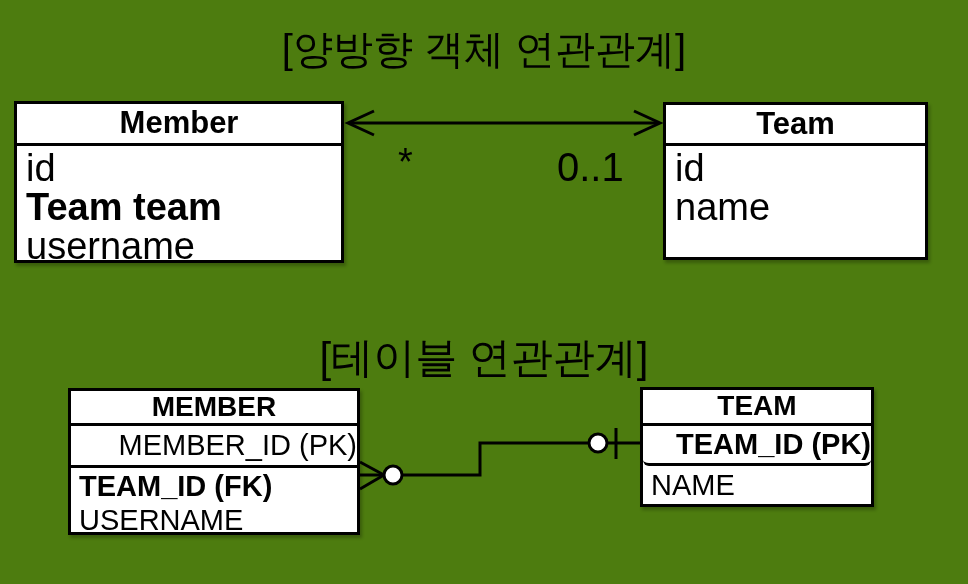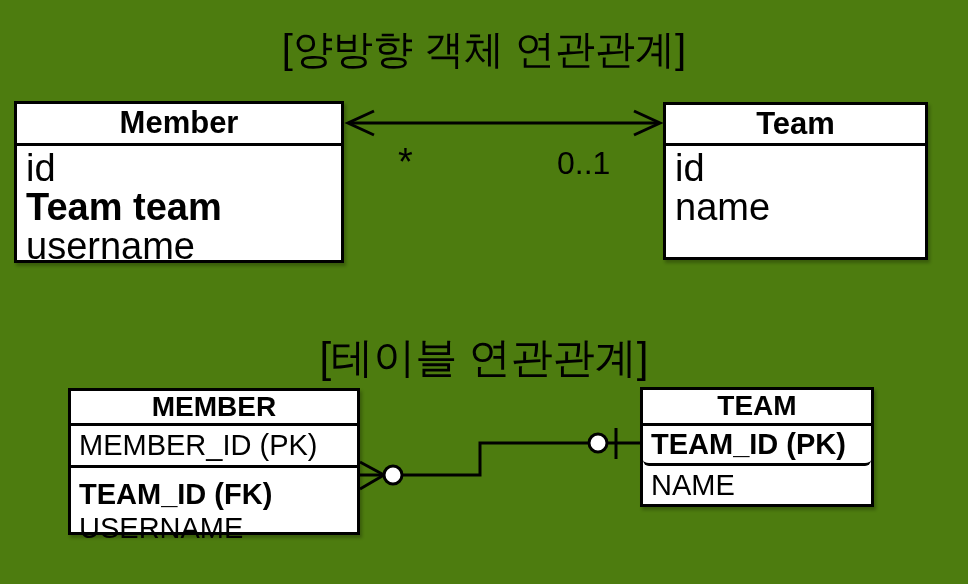--- a/index.html
+++ b/index.html
@@ -44,46 +44,46 @@
   .team-class   { left: 663px; top: 102px; width: 265px; height: 158px; }
   .team-class .uml-header { height: 41px; line-height: 37px; }
 
   
   .multiplicity {
     position: absolute;
     font-size: 38px;
     white-space: nowrap;
   }
   .mult-left  { left: 398px; top: 141px; }
-  .mult-right { left: 557px; top: 145px; font-size: 32px; }
+  .mult-right { left: 557px; top: 145px; font-size: 40px; }
 
   
   .er-table {
     position: absolute;
     background: #ffffff;
     border: 3px solid #000000;
     box-shadow: 2px 3px 3px rgba(0,0,0,0.25);
   }
   .er-header {
     border-bottom: 3px solid #000000;
     text-align: center;
     font-weight: 700;
     font-size: 28px;
   }
   .er-row {
     font-size: 29px;
     padding-left: 8px;
     white-space: nowrap;
   }
-  .er-row.ruled { border-bottom: 3px solid #000000; }
+  .er-row.ruled { border-bottom: 3px solid #000000; text-align: right; }
 
   .member-table { left: 68px; top: 388px; width: 292px; height: 147px; }
   .member-table .er-header { height: 35px; line-height: 31px; }
   .member-table .row-pk { height: 42px; line-height: 38px; }
-  .member-table .row-fk { height: 35px; line-height: 37px; margin-top: 8px; }
+  .member-table .row-fk { height: 35px; line-height: 37px; }
   .member-table .row-plain { height: 35px; line-height: 34px; }
 
   .team-table { left: 640px; top: 387px; width: 234px; height: 120px; }
   .team-table .er-header { height: 36px; line-height: 32px; }
   .team-table .row-pk { height: 40px; line-height: 36px; border-radius: 6px; }
   .team-table .row-plain { height: 41px; line-height: 38px; }
 
   
   svg.overlay {
     position: absolute;

